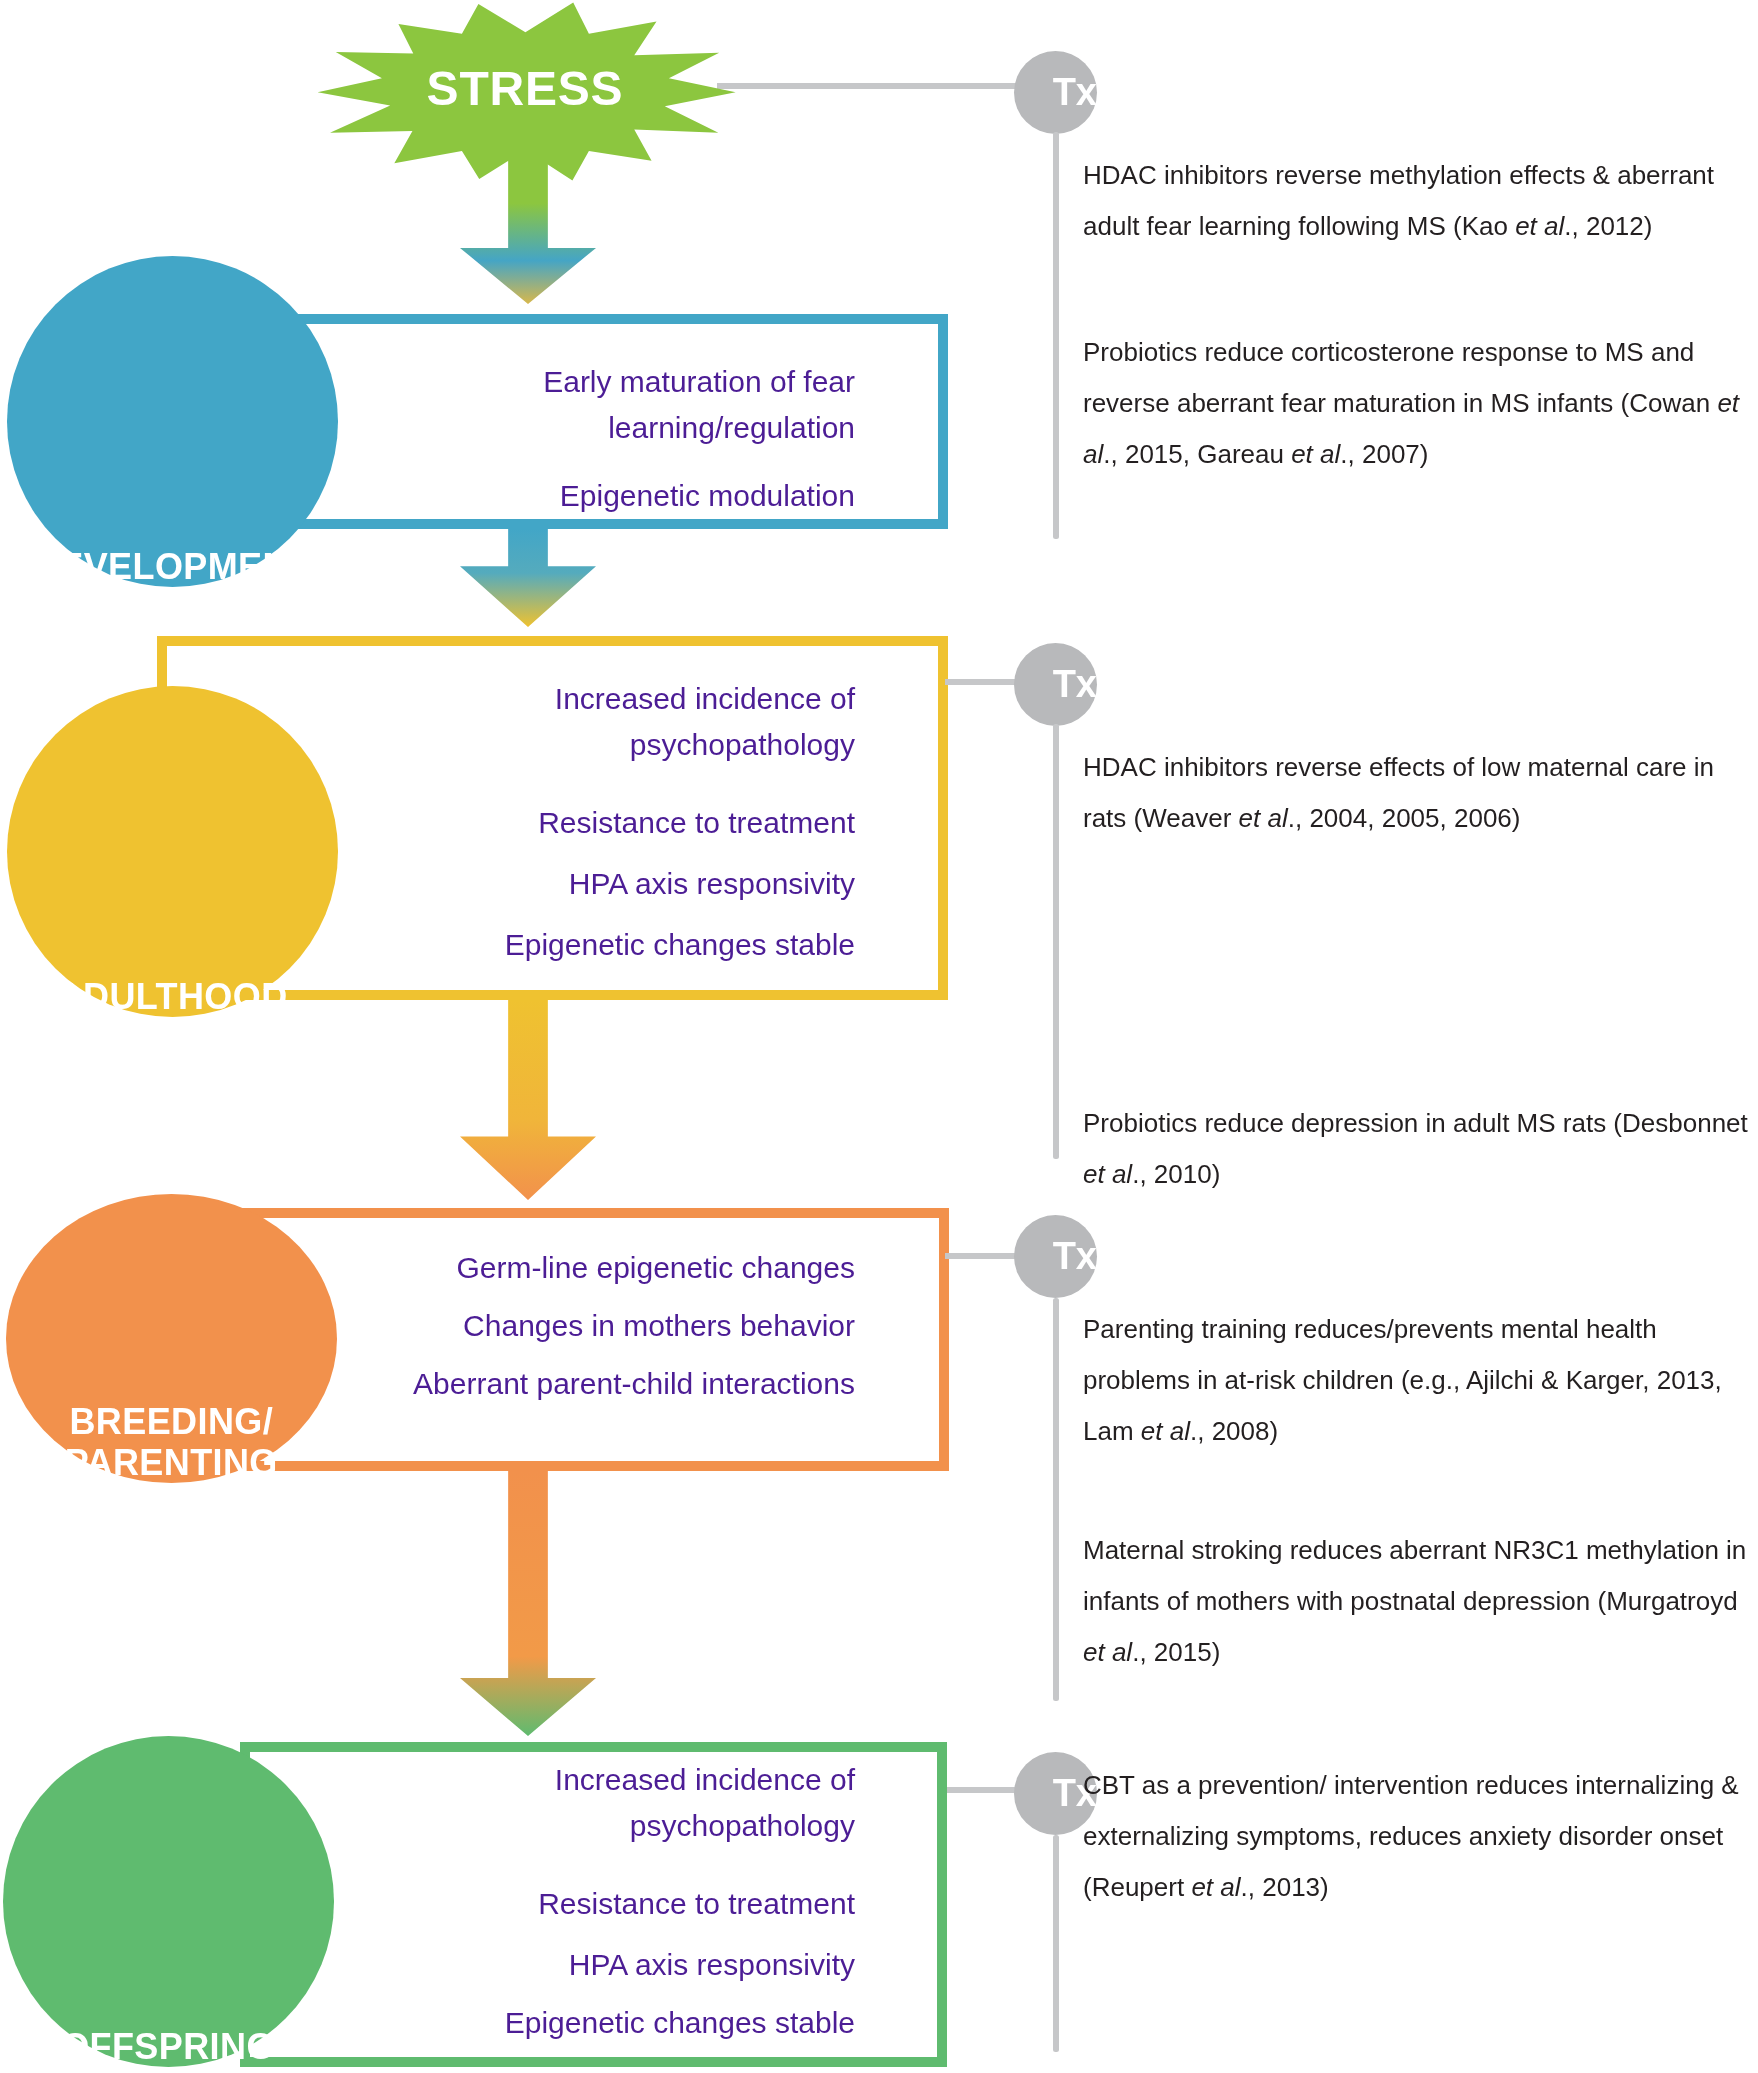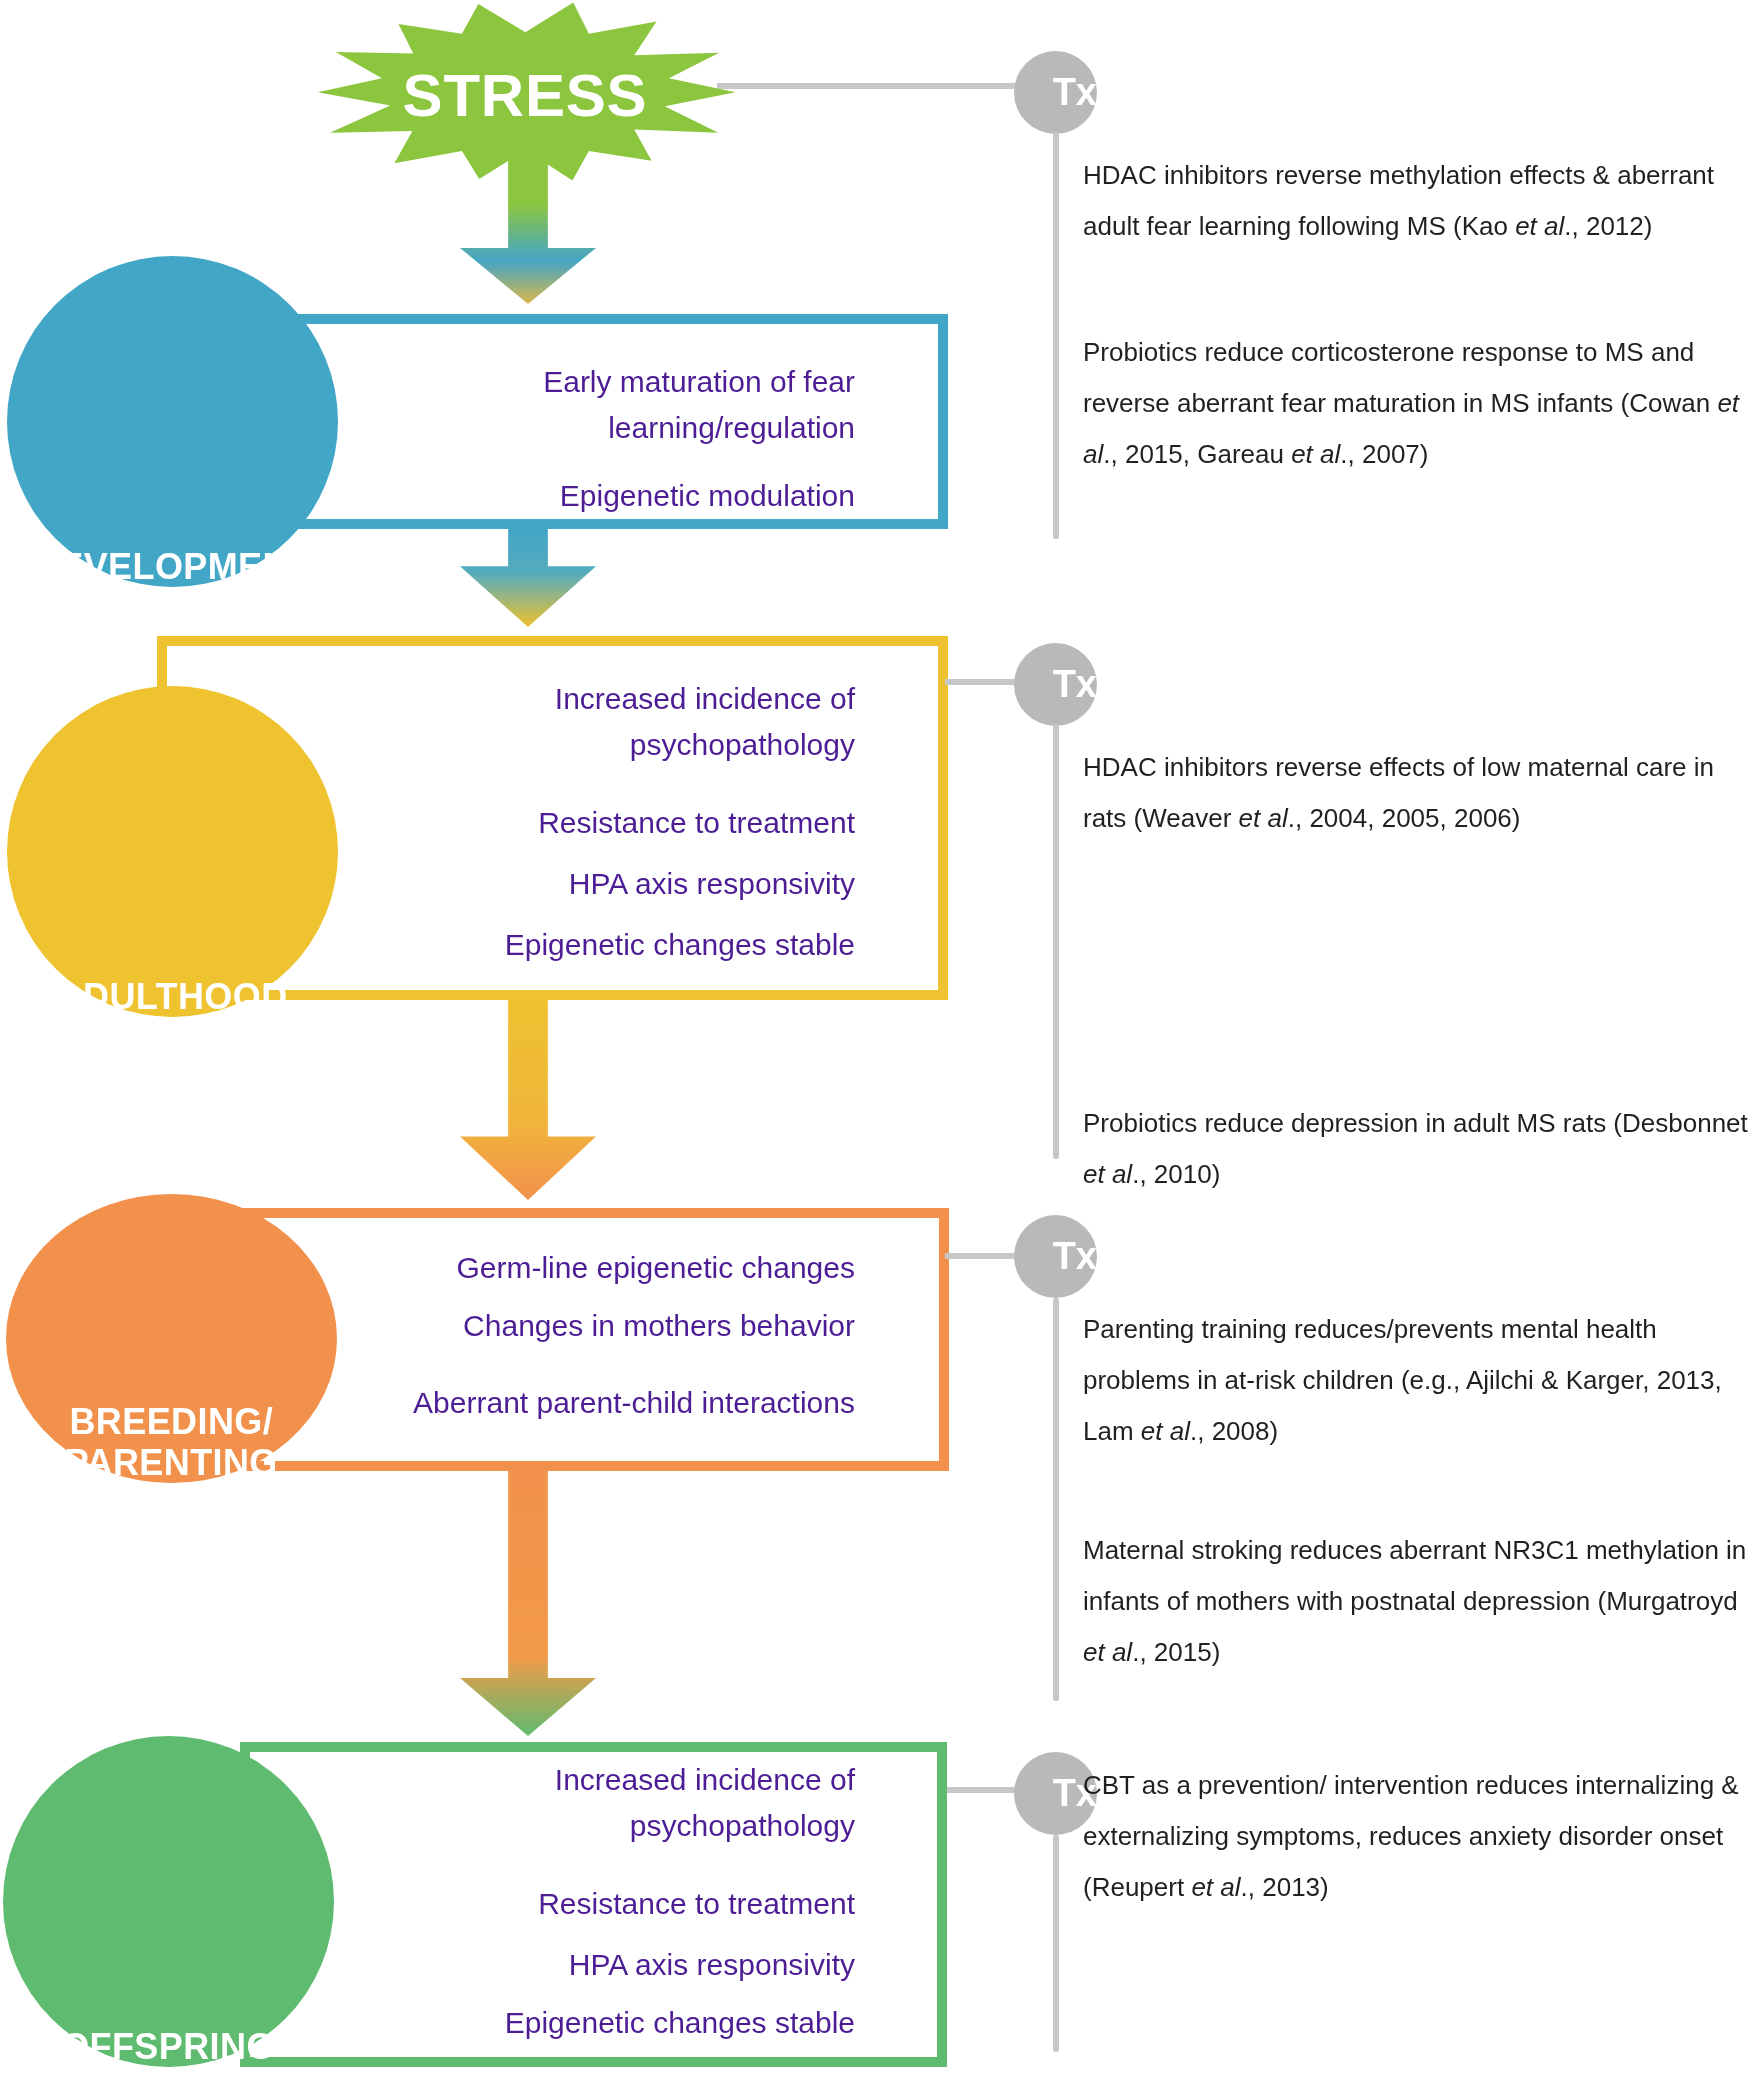--- a/index.html
+++ b/index.html
@@ -28,21 +28,21 @@
   .tx-badge{position:absolute;width:83px;height:83px;border-radius:50%;background:#b8b9bb;
             display:flex;align-items:center;justify-content:flex-end;}
   .tx-badge span{color:#ffffff;font-weight:bold;font-size:38px;}
   .hline{position:absolute;height:5.8px;background:#c6c7c9;}
   .vline{position:absolute;width:5.8px;background:#c6c7c9;border-radius:2.5px;}
   
   .arrow{position:absolute;width:136px;}
   
   #burst-wrap{position:absolute;left:312px;top:0;width:426px;height:188px;}
   #stress-label{position:absolute;left:312px;top:61px;width:426px;text-align:center;
-                color:#ffffff;font-weight:bold;font-size:60px;letter-spacing:0.8px;}
+                color:#ffffff;font-weight:bold;font-size:48px;letter-spacing:0.8px;}
 </style>
 </head>
 <body>
 
 <div id="canvas">
 
   <div class="hline" style="left:717px;top:83px;width:307px;"></div>
 
   <div id="burst-wrap">
     <svg width="426" height="188" viewBox="0 0 515 228">
@@ -92,21 +92,21 @@
   <p class="tx-text" style="top:742px;"><span>HDAC inhibitors reverse effects of low maternal care in rats (Weaver </span><em>et al</em><span>., 2004, 2005, 2006)</span></p>
   <p class="tx-text" style="top:1098px;"><span>Probiotics reduce depression in adult MS rats (Desbonnet </span><em>et al</em><span>., 2010)</span></p>
 
   <div class="arrow" style="left:460px;top:1000px;height:200px;
        clip-path:polygon(35.4% 0,64.6% 0,64.6% 68.2%,100% 68.2%,50% 100%,0 68.2%,35.4% 68.2%);
        background:linear-gradient(180deg,#efc230 0%,#f0b53a 60%,#f2914c 100%);"></div>
 
   <div class="stage-box b-orange" style="left:240px;top:1208px;width:689px;height:243px;"></div>
   <div class="box-text" style="top:1245px;">Germ-line epigenetic changes</div>
   <div class="box-text" style="top:1303px;">Changes in mothers behavior</div>
-  <div class="box-text" style="top:1361px;margin-top:19px;">Aberrant parent-child interactions</div>
+  <div class="box-text" style="top:1361px;">Aberrant parent-child interactions</div>
   <div class="stage-circle c-orange" style="left:5.8px;top:1194px;width:331px;height:289px;">
     <span class="lbl">
       <span>BREEDING/</span><br>
       <span>PARENTING</span>
     </span>
   </div>
 
   <div class="hline" style="left:945px;top:1253px;width:80px;"></div>
   <div class="tx-badge" style="left:1014px;top:1215px;">
     <span>Tx</span>

